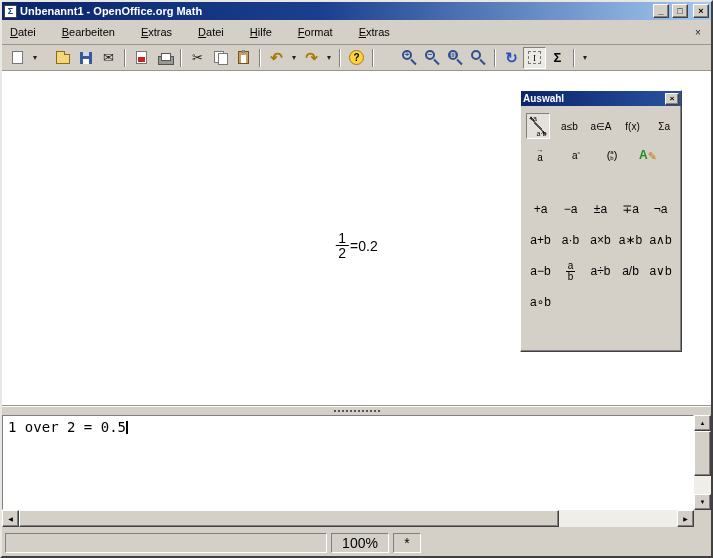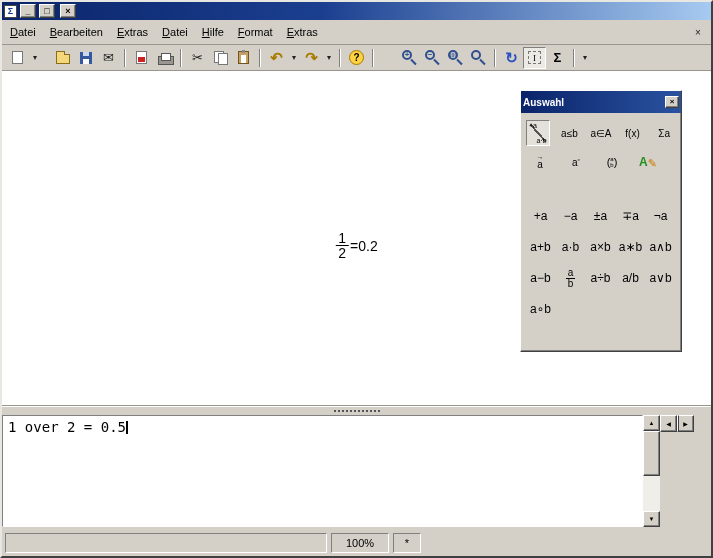--- a/index.html
+++ b/index.html
@@ -16,21 +16,21 @@
   .app-icon { width:13px; height:13px; background:#fff; border:1px solid #444; color:#1b3f8f;
               font-size:9px; line-height:11px; text-align:center; font-weight:bold; flex:none; }
   .title-text { color:#fff; font-weight:bold; font-size:11px; flex:1; white-space:nowrap; overflow:hidden; }
   .winbtn { width:16px; height:14px; background:#d4d0c8; border:1px solid; border-color:#fff #404040 #404040 #fff;
             box-shadow:inset -1px -1px 0 #808080; font-size:9px; line-height:11px; text-align:center;
             font-weight:bold; color:#000; flex:none; }
   .winbtn.close { margin-left:2px; }
 
   
   .menubar { height:25px; display:flex; align-items:center; padding:0 1px; background:#d4d0c8;
-             border-bottom:1px solid #9a968f; flex:none; }
+             border-bottom:1px solid #9a968f; flex:none;gap:12px; }
   .menu-item { font-size:11px; padding:4px 7px; display:inline-block; }
   .menu-item::first-letter { text-decoration:underline; }
   .menu-close { margin-left:auto; width:16px; height:16px; font-size:10px; line-height:15px;
                 text-align:center; margin-right:4px; color:#222; }
 
   
   .toolbar { height:26px; display:flex; align-items:center; padding:0 4px; border-bottom:1px solid #9a968f;
              background:#d4d0c8; flex:none; }
   .tbtn { width:23px; height:22px; display:flex; align-items:center; justify-content:center;
           border:1px solid transparent; position:relative; flex:none; }
@@ -80,21 +80,21 @@
   .frac { display:inline-flex; flex-direction:column; align-items:center; margin-right:1px; }
   .frac .num { padding:0 3px; line-height:14px; }
   .frac .den { border-top:1px solid #000; padding:0 3px; line-height:15px; }
 
   
   .splitter { height:9px; background:#d4d0c8; border-top:1px solid #fff; display:flex; align-items:center;
               justify-content:center; flex:none; }
   .splitter .dots { width:46px; border-top:2px dotted #555; }
 
   
-  .command-area { height:112px; display:flex; flex-direction:row; background:#d4d0c8; flex:none; }
+  .command-area { height:112px; display:flex; flex-direction:column; background:#d4d0c8; flex:none; }
   .command-row { flex:1; display:flex; min-height:0; }
   .command-editor { flex:1; background:#fff; border:1px solid; border-color:#808080 #fff #fff #808080;
                     padding:3px 5px; font-family:"DejaVu Sans Mono",monospace; font-size:14px; overflow:hidden; }
   .command-editor span { font-family:"DejaVu Sans Mono",monospace; }
   .caret { display:inline-block; width:2px; height:13px; background:#000; vertical-align:-2px; }
   .vscroll { width:17px; display:flex; flex-direction:column; background:#f0eee8; flex:none; }
   .sbtn { width:17px; height:16px; background:#d4d0c8; border:1px solid; border-color:#fff #404040 #404040 #fff;
           box-shadow:inset -1px -1px 0 #808080; font-size:6px; display:flex; align-items:center; justify-content:center;
           color:#000; flex:none; }
   .vtrack { flex:1; position:relative; }
@@ -103,30 +103,30 @@
   .hscroll-row { height:17px; display:flex; flex:none; }
   .hscroll { flex:1; display:flex; background:#f0eee8; }
   .htrack { flex:1; position:relative; }
   .hthumb { position:absolute; left:0; top:0; height:17px; width:82%; background:#d4d0c8; border:1px solid;
             border-color:#fff #404040 #404040 #fff; box-shadow:inset -1px -1px 0 #808080; }
   .hscroll .sbtn { height:17px; }
   .scroll-corner { width:17px; height:17px; background:#d4d0c8; flex:none; }
 
   
   .statusbar { height:29px; padding:6px 3px 3px; display:flex; gap:4px; flex:none; }
-  .sfield { border:1px solid; border-color:#808080 #fff #fff #808080; height:20px; font-size:11px;
+  .sfield { border:1px solid; border-color:#808080 #fff #fff #808080; height:20px; font-size:14px;
             line-height:18px; padding:0 4px; background:#d4d0c8; }
   .sfield.msg { width:322px; }
   .sfield.zoom { width:58px; text-align:center; }
   .sfield.mod { width:28px; text-align:center; }
 
   
   .palette { position:absolute; left:518px; top:88px; width:162px; height:262px; background:#d4d0c8;
              border:1px solid; border-color:#fff #404040 #404040 #fff; box-shadow:inset -1px -1px 0 #808080; }
-  .palette-title { height:22px; background:linear-gradient(90deg,#0a246a,#2a52a0); display:flex; align-items:center;
+  .palette-title { height:15px; background:linear-gradient(90deg,#0a246a,#2a52a0); display:flex; align-items:center;
                    padding:0 2px; }
   .palette-title .t { color:#fff; font-size:10px; font-weight:bold; flex:1; line-height:13px; }
   .pclose { width:14px; height:12px; background:#d4d0c8; border:1px solid; border-color:#fff #404040 #404040 #fff;
             box-shadow:inset -1px -1px 0 #808080; font-size:8px; line-height:10px; text-align:center; font-weight:bold; }
   .pal-body { padding:7px 5px; }
   .cat-row { display:flex; gap:8px; margin-bottom:3px; }
   .catbtn { width:28px; height:26px; display:flex; align-items:center; justify-content:center;
             border:1px solid transparent; font-size:10px; position:relative; color:#000; }
   .catbtn.pressed { border-color:#808080 #fff #fff #808080; background:#e4e1da; }
   .diag { position:absolute; inset:3px; background:linear-gradient(to top right,transparent 46%,#555 46%,#555 54%,transparent 54%); }
@@ -148,20 +148,21 @@
   .opfrac .b { border-top:1px solid #000; padding:0 2px; }
   .opfrac .a { padding:0 2px; }
 </style>
 </head>
 <body>
 
 <div class="win">
 
   <div class="titlebar">
     <span class="app-icon">Σ</span>
+    <span class="title-text">Unbenannt1 - OpenOffice.org Math</span>
     <button class="winbtn">_</button>
     <button class="winbtn">□</button>
     <button class="winbtn close">×</button>
   </div>
 
   <div class="menubar">
     <span class="menu-item">Datei</span>
     <span class="menu-item">Bearbeiten</span>
     <span class="menu-item">Extras</span>
     <span class="menu-item">Datei</span>

